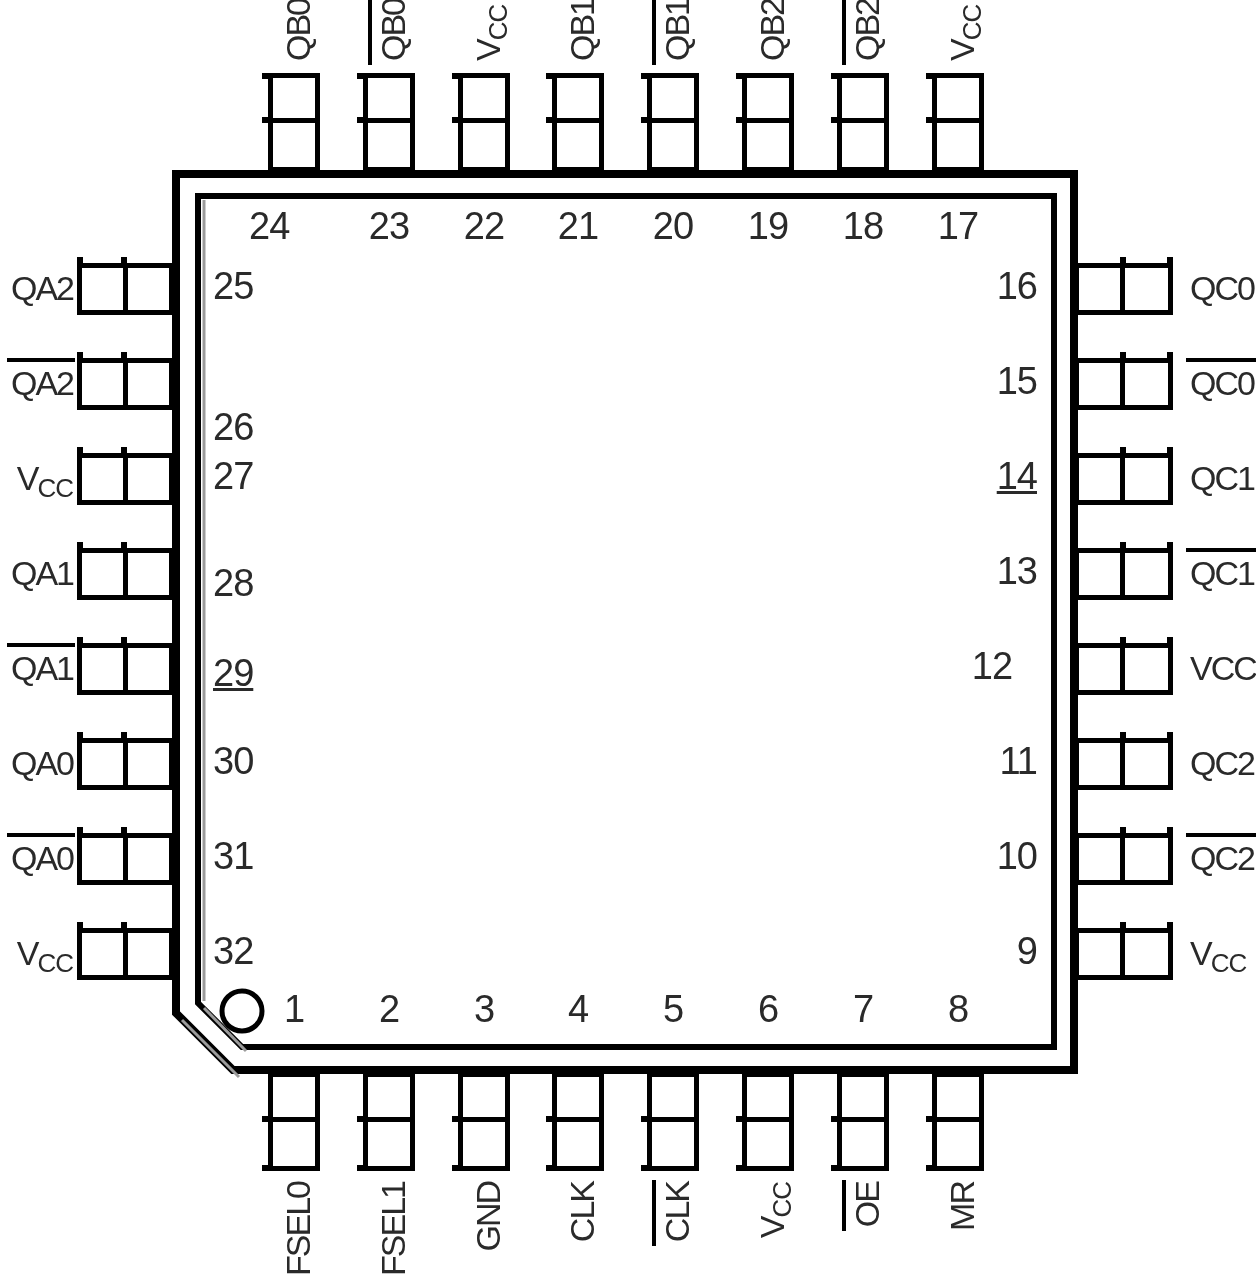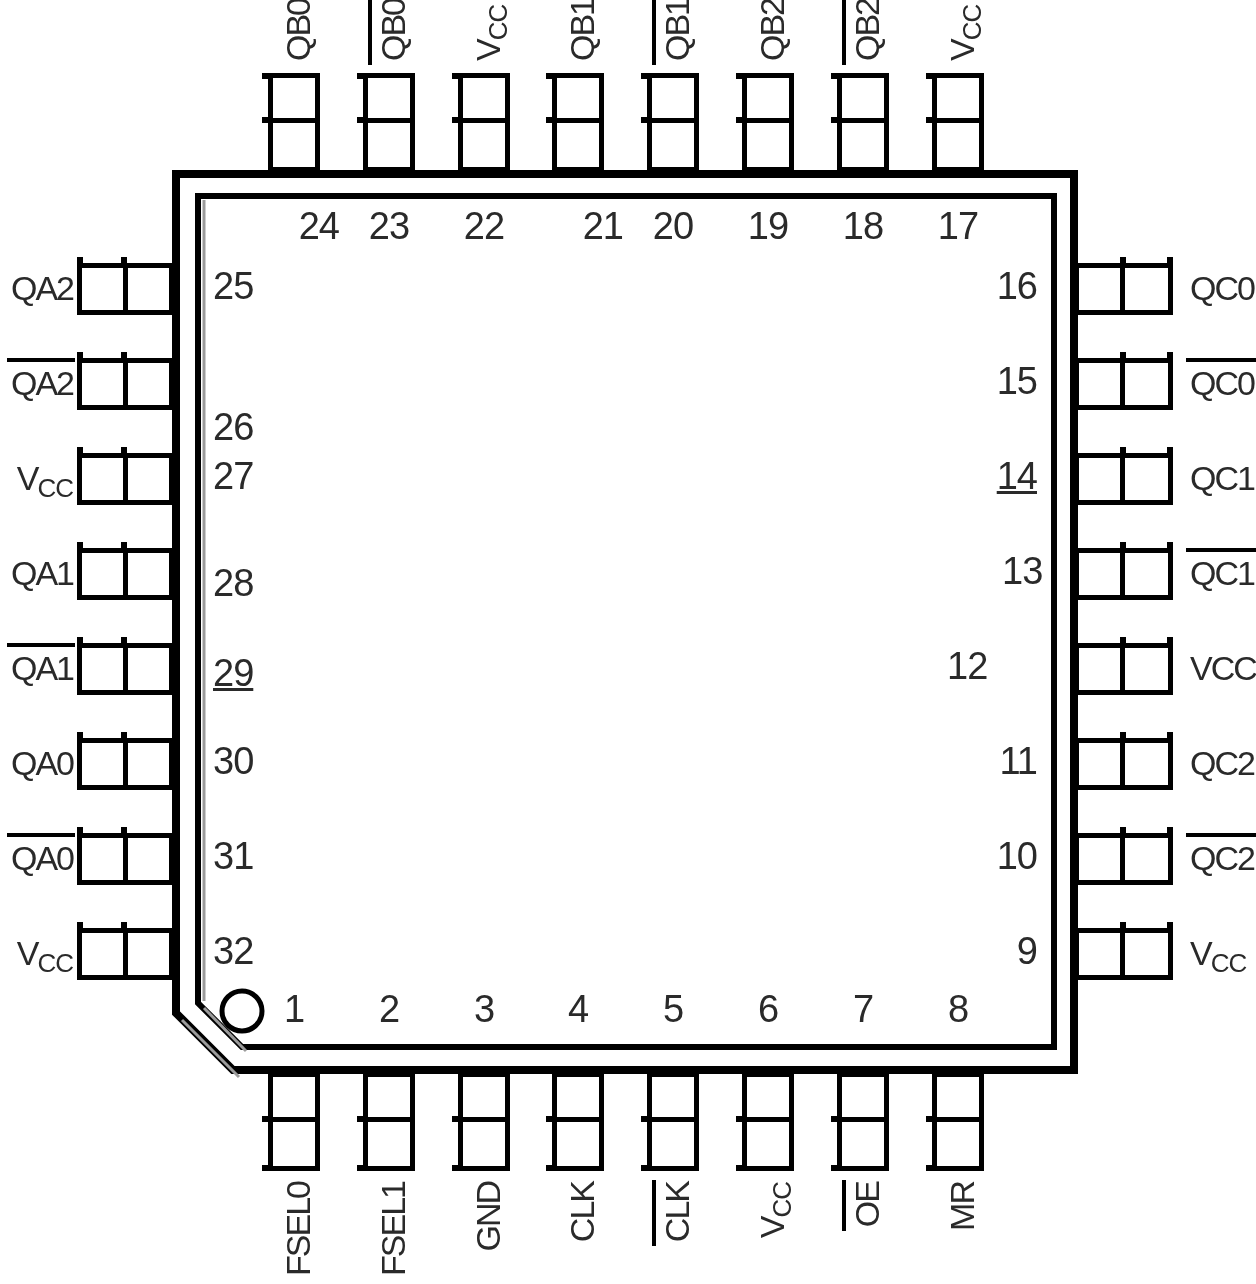--- a/index.html
+++ b/index.html
@@ -52,42 +52,42 @@
 
     <circle cx="242" cy="1011" r="20" fill="none" stroke="#000000" stroke-width="5"></circle>
   </svg>
 
 
 <div class="pin" style="left: 268px; top: 73px; width: 52px; height: 99px;">
       <div class="divh"></div>
       <div class="nub" style="left: -11px; top: -5px;"></div>
       <div class="nub" style="left: -11px; top: 39px;"></div>
     </div>
-    <div class="pnum" style="left: 249px; top: 205px; width: 90px; text-align: right;">24</div>
+    <div class="pnum" style="left: 249px; top: 205px; width: 90px; text-align: left;">24</div>
     <div class="plabel rot" style="left: 315px; top: 23px; width: 66px; height: 42px; text-align: left;"><span class="lbl"><span>QB0</span></span></div>
     <div class="pin" style="left: 363px; top: 73px; width: 52px; height: 99px;">
       <div class="divh"></div>
       <div class="nub" style="left: -11px; top: -5px;"></div>
       <div class="nub" style="left: -11px; top: 39px;"></div>
     </div>
     <div class="pnum" style="left: 344px; top: 205px; width: 90px; text-align: center;">23</div>
     <div class="plabel rot" style="left: 410px; top: 23px; width: 66px; height: 42px; text-align: left;"><span class="lbl ovl"><span>QB0</span></span></div>
     <div class="pin" style="left: 458px; top: 73px; width: 52px; height: 99px;">
       <div class="divh"></div>
       <div class="nub" style="left: -11px; top: -5px;"></div>
       <div class="nub" style="left: -11px; top: 39px;"></div>
     </div>
     <div class="pnum" style="left: 439px; top: 205px; width: 90px; text-align: center;">22</div>
     <div class="plabel rot" style="left: 505px; top: 23px; width: 66px; height: 42px; text-align: left;"><span class="lbl"><span>V</span><sub>CC</sub></span></div>
     <div class="pin" style="left: 552px; top: 73px; width: 52px; height: 99px;">
       <div class="divh"></div>
       <div class="nub" style="left: -11px; top: -5px;"></div>
       <div class="nub" style="left: -11px; top: 39px;"></div>
     </div>
-    <div class="pnum" style="left: 533px; top: 205px; width: 90px; text-align: right;">21</div>
+    <div class="pnum" style="left: 533px; top: 205px; width: 90px; text-align: center;">21</div>
     <div class="plabel rot" style="left: 599px; top: 23px; width: 66px; height: 42px; text-align: left;"><span class="lbl"><span>QB1</span></span></div>
     <div class="pin" style="left: 647px; top: 73px; width: 52px; height: 99px;">
       <div class="divh"></div>
       <div class="nub" style="left: -11px; top: -5px;"></div>
       <div class="nub" style="left: -11px; top: 39px;"></div>
     </div>
     <div class="pnum" style="left: 628px; top: 205px; width: 90px; text-align: center;">20</div>
     <div class="plabel rot" style="left: 694px; top: 23px; width: 66px; height: 42px; text-align: left;"><span class="lbl ovl"><span>QB1</span></span></div>
     <div class="pin" style="left: 742px; top: 73px; width: 52px; height: 99px;">
       <div class="divh"></div>
@@ -241,28 +241,28 @@
       <div class="nub" style="left: 41px; top: -11px;"></div>
       <div class="nub" style="right: -5px; top: -11px;"></div>
     </div>
     <div class="pnum" style="left: 947px; top: 455px; width: 90px; text-align: right; text-decoration: underline;">14</div>
     <div class="plabel" style="left: 1186px; top: 453px; width: 130px; text-align: left;"><span class="lbl"><span>QC1</span></span></div>
     <div class="pin" style="left: 1074px; top: 548px; width: 99px; height: 52px;">
       <div class="divv"></div>
       <div class="nub" style="left: 41px; top: -11px;"></div>
       <div class="nub" style="right: -5px; top: -11px;"></div>
     </div>
-    <div class="pnum" style="left: 1002px; top: 550px; width: 90px; text-align: left;">13</div>
+    <div class="pnum" style="left: 947px; top: 550px; width: 90px; text-align: right;">13</div>
     <div class="plabel" style="left: 1186px; top: 548px; width: 130px; text-align: left;"><span class="lbl ovl"><span>QC1</span></span></div>
     <div class="pin" style="left: 1074px; top: 643px; width: 99px; height: 52px;">
       <div class="divv"></div>
       <div class="nub" style="left: 41px; top: -11px;"></div>
       <div class="nub" style="right: -5px; top: -11px;"></div>
     </div>
-    <div class="pnum" style="left: 947px; top: 645px; width: 90px; text-align: left;">12</div>
+    <div class="pnum" style="left: 947px; top: 645px; width: 90px; text-align: center;">12</div>
     <div class="plabel" style="left: 1186px; top: 643px; width: 130px; text-align: left;"><span class="lbl"><span>VCC</span></span></div>
     <div class="pin" style="left: 1074px; top: 738px; width: 99px; height: 52px;">
       <div class="divv"></div>
       <div class="nub" style="left: 41px; top: -11px;"></div>
       <div class="nub" style="right: -5px; top: -11px;"></div>
     </div>
     <div class="pnum" style="left: 947px; top: 740px; width: 90px; text-align: right;">11</div>
     <div class="plabel" style="left: 1186px; top: 738px; width: 130px; text-align: left;"><span class="lbl"><span>QC2</span></span></div>
     <div class="pin" style="left: 1074px; top: 833px; width: 99px; height: 52px;">
       <div class="divv"></div>

